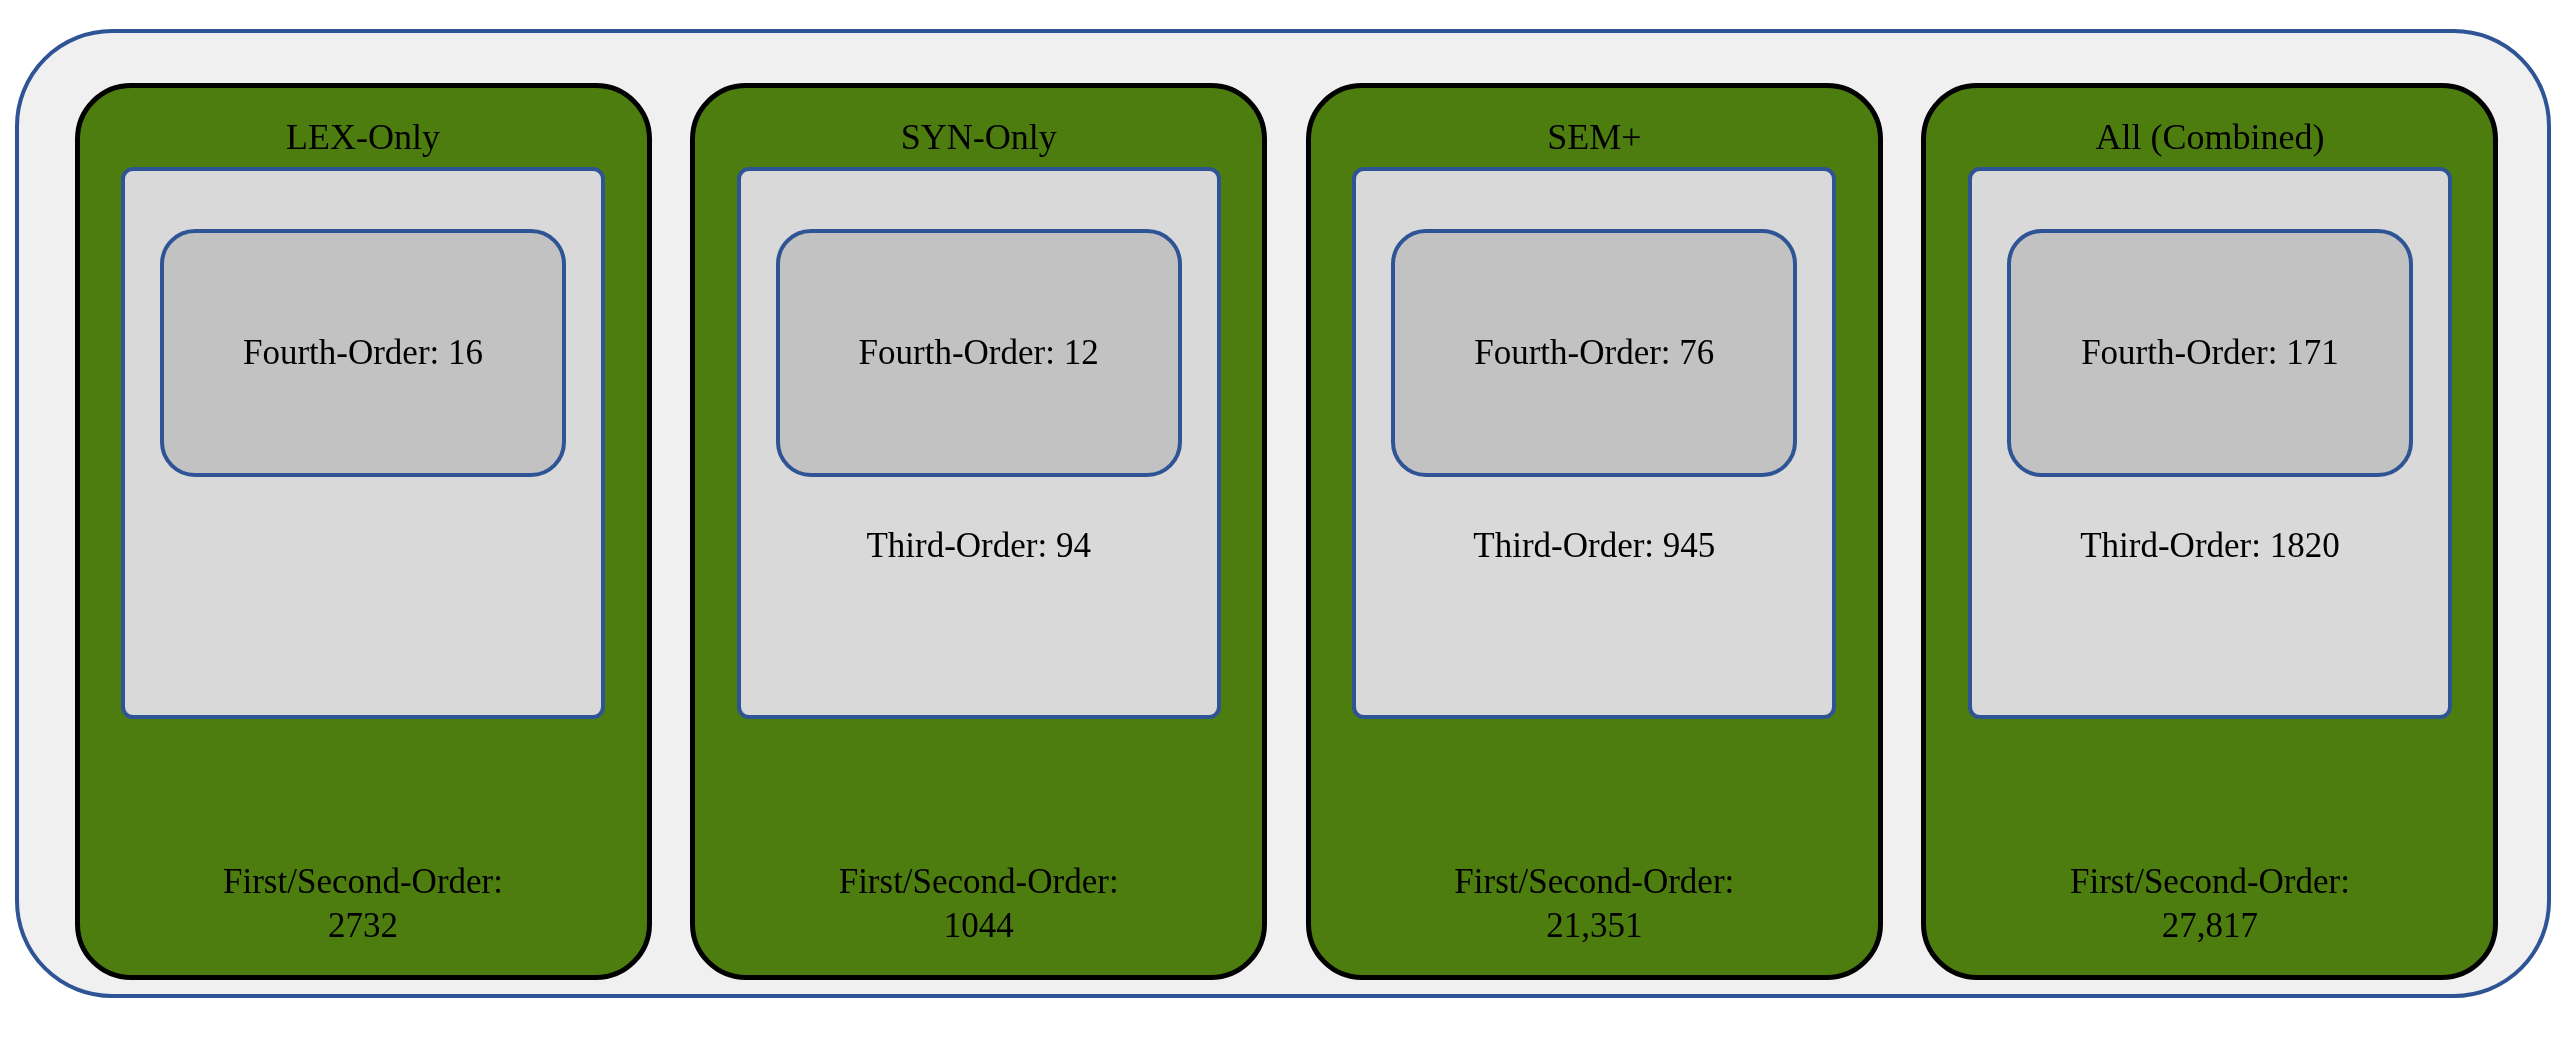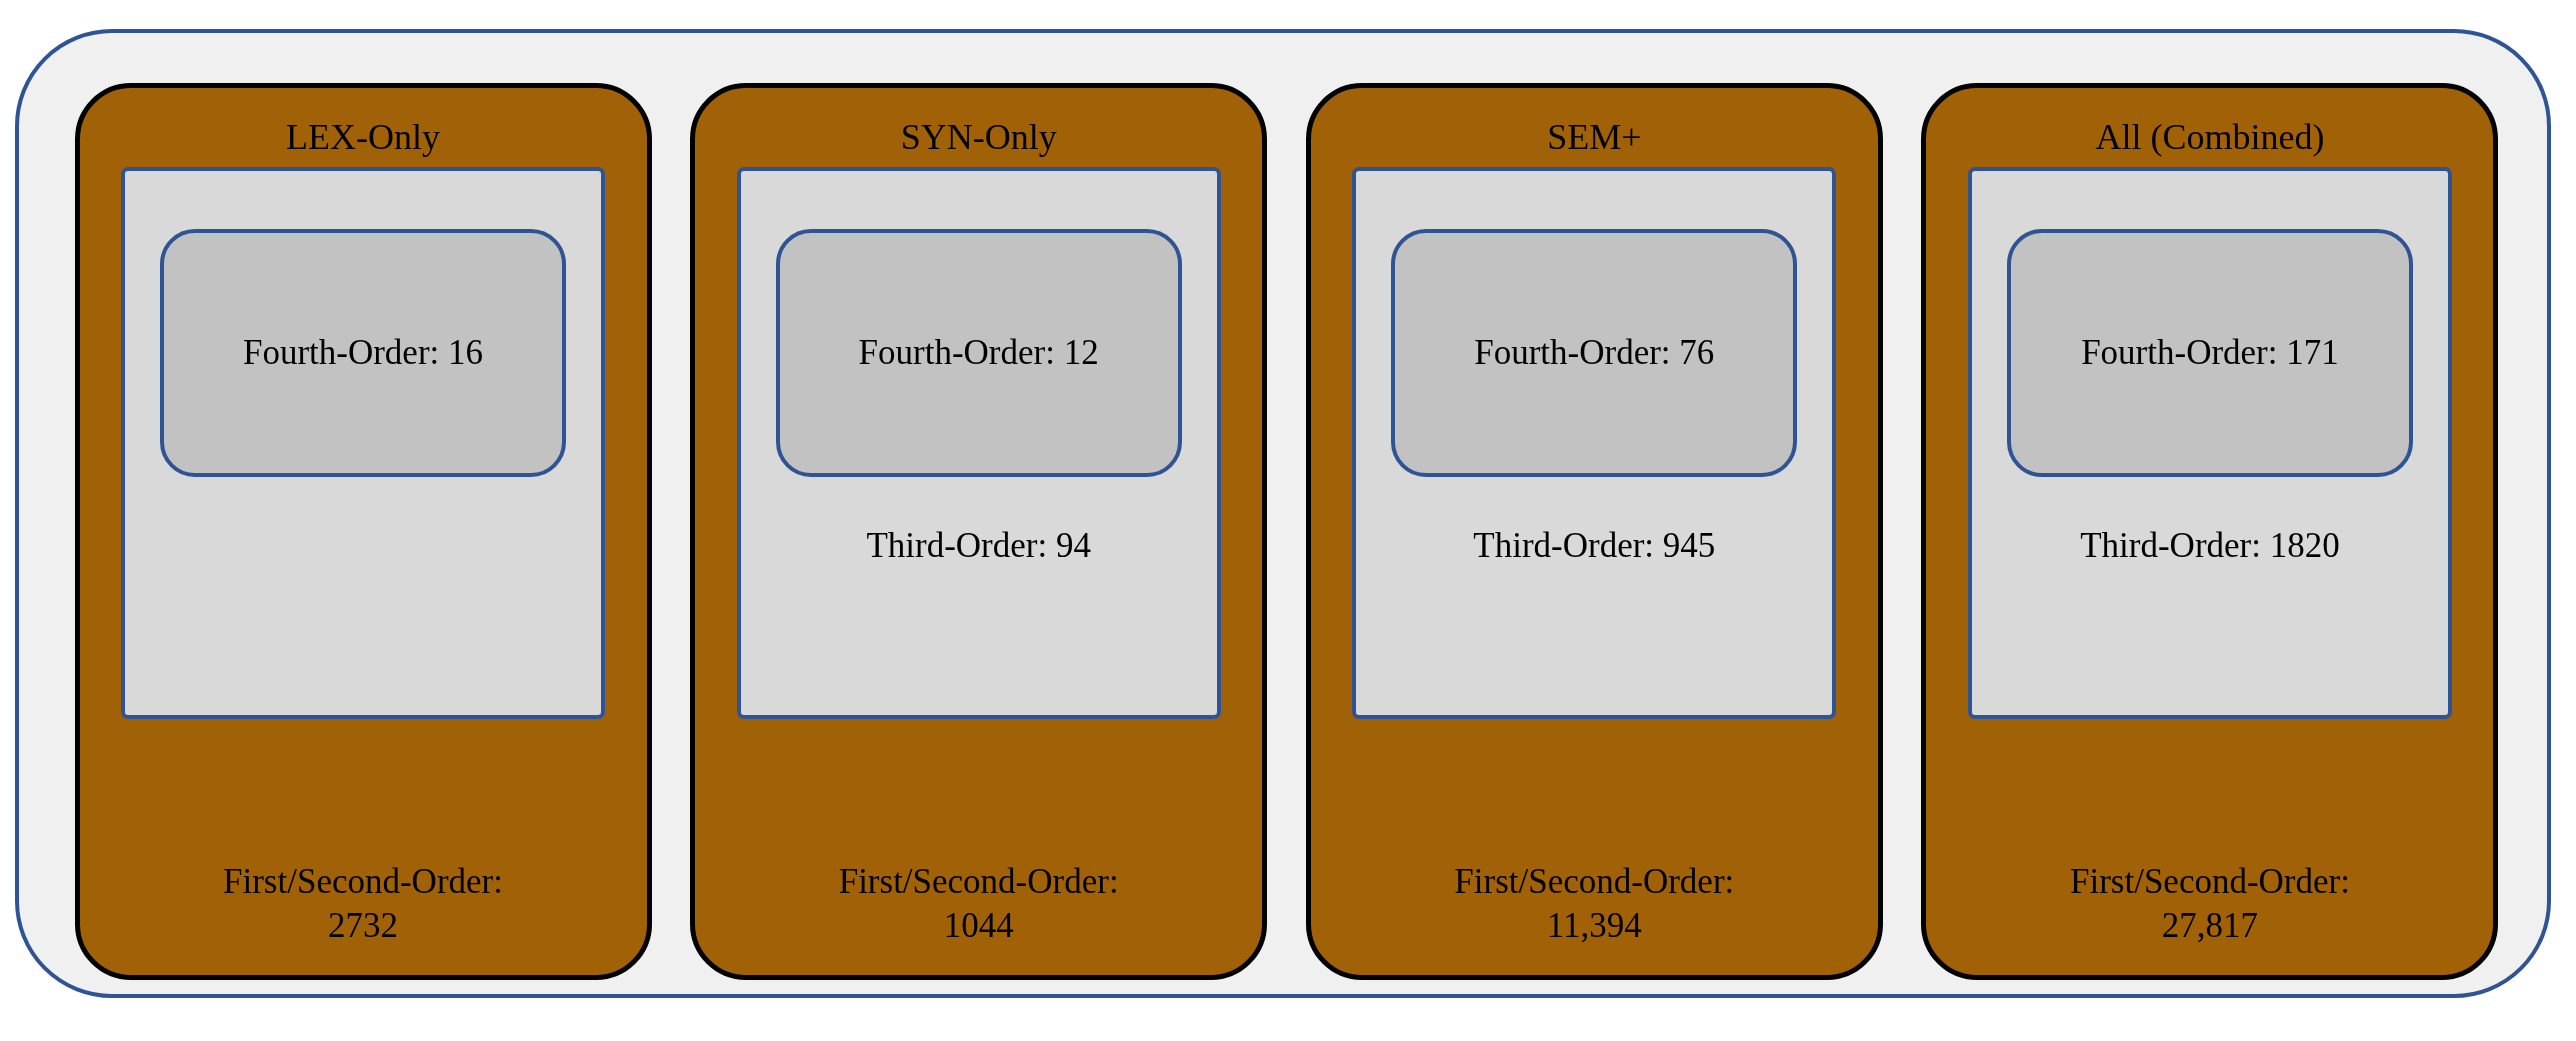--- a/index.html
+++ b/index.html
@@ -45,21 +45,21 @@
     display: flex;
     flex-direction: row;
     justify-content: space-between;
     align-items: stretch;
   }
 
   .panel {
     position: relative;
     box-sizing: border-box;
     width: 577px;
-    background: #a16207;
+    background: #4d7c0f;
     border: 5.6px solid #000000;
     border-radius: 56px;
     display: flex;
     flex-direction: column;
     align-items: center;
   }
 
   
   .panel-title {
     margin-top: 29px;
@@ -71,21 +71,21 @@
   }
 
   
   .third-order-box {
     box-sizing: border-box;
     margin-top: 9.7px;
     width: 484px;
     height: 552px;
     background: #D9D9D9;
     border: 4.8px solid #2F5496;
-    border-radius: 7px;
+    border-radius: 12px;
     display: flex;
     flex-direction: column;
     align-items: center;
     position: relative;
   }
 
   
   .fourth-order-box {
     box-sizing: border-box;
     margin-top: 58px;
@@ -181,21 +181,21 @@
 
         <div class="third-order-box">
           <div class="fourth-order-box">
             <div class="fourth-order-label">Fourth-Order: 76</div>
           </div>
           <div class="third-order-label">Third-Order: 945</div>
         </div>
 
         <div class="first-second-order-label">
           <span class="fso-name">First/Second-Order:</span>
-          <span class="fso-value">11,394</span>
+          <span class="fso-value">21,351</span>
         </div>
       </div>
 
       <div class="panel">
         <div class="panel-title">All (Combined)</div>
 
         <div class="third-order-box">
           <div class="fourth-order-box">
             <div class="fourth-order-label">Fourth-Order: 171</div>
           </div>

